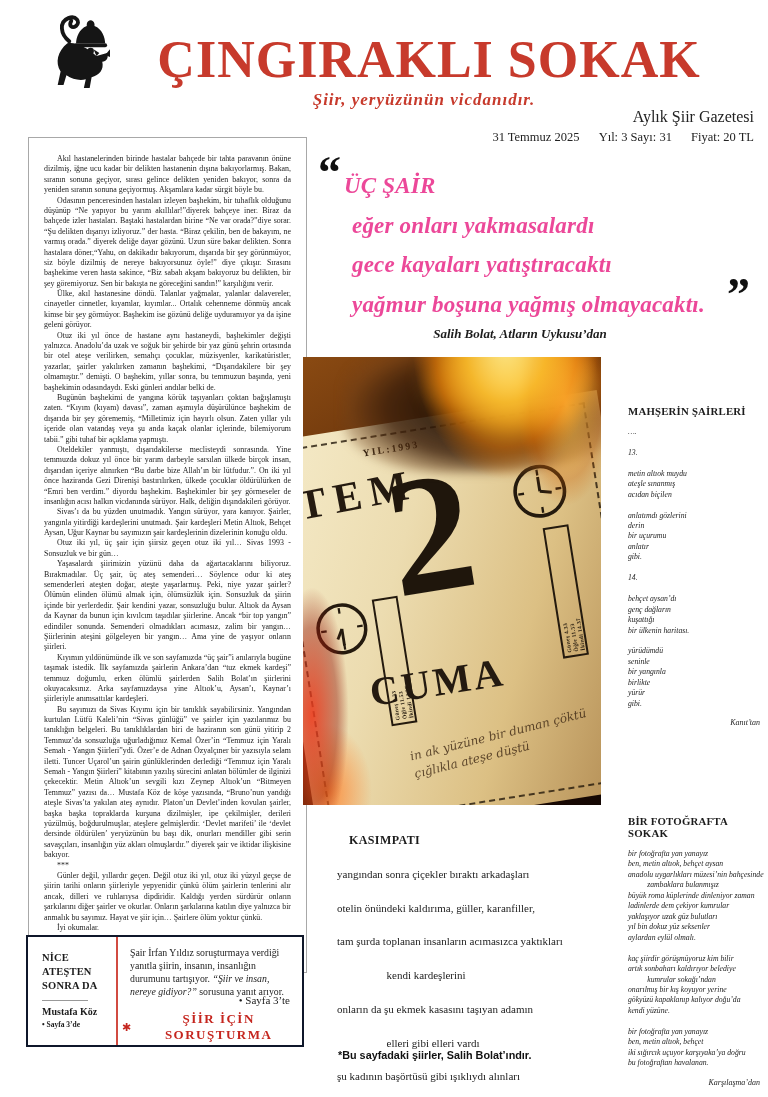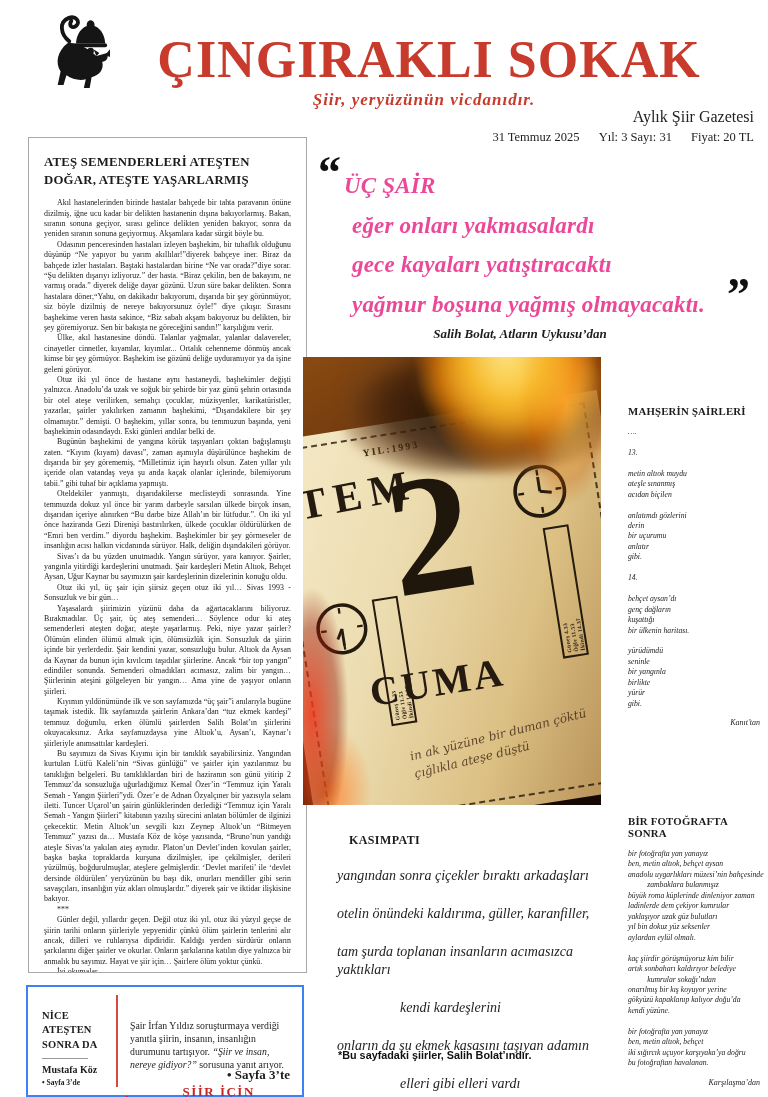--- a/index.html
+++ b/index.html
@@ -17,31 +17,31 @@
   .mast-issue{font-size:12.5px;margin-top:4px;}
   .mast-issue span{padding-left:16px;}
 
   
   .lead-box{position:absolute;left:28px;top:137px;width:279px;height:836px;border:1px solid #a8a8a8;
       padding:16px 15px 8px;box-sizing:border-box;overflow:hidden;background:#fff;}
   .lead-title{font-size:12.8px;font-weight:bold;letter-spacing:.2px;margin:0 0 9px;line-height:1.38;}
   .para{font-size:7.9px;line-height:1.315;text-align:justify;text-indent:13px;margin:0;}
 
   
-  .promo{position:absolute;left:26px;top:985px;width:278px;height:112px;border:2px solid #3b82f6;
-      box-sizing:border-box;display:flex;background:#fff;align-items:center;}
+  .promo{position:absolute;left:26px;top:935px;width:278px;height:112px;border:2px solid #0f172a;
+      box-sizing:border-box;display:flex;background:#fff;}
   .promo-left{width:90px;border-right:2px solid #d14b41;padding:14px 8px 0 14px;box-sizing:border-box;}
   .promo-left .t{font-weight:bold;font-size:10.5px;line-height:1.35;letter-spacing:.2px;}
   .promo-rule{border:none;border-top:1px solid #999;margin:6px 0 5px;width:46px;}
   .promo-left .a{font-weight:bold;font-size:10px;}
   .promo-left .p{font-weight:bold;font-size:7.5px;margin-top:3px;}
   .promo-right{flex:1;padding:10px 12px 0 12px;box-sizing:border-box;position:relative;}
   .promo-txt{font-size:9.8px;line-height:1.32;}
   .promo-q{font-style:italic;}
-  .promo-pg{position:absolute;right:12px;top:57px;font-weight:bold;font-size:13px;}
+  .promo-pg{position:absolute;right:12px;top:57px;font-weight:normal;font-size:11px;}
   .promo-footer{position:absolute;left:4px;right:6px;top:74px;display:flex;align-items:center;}
   .promo-star{color:#c5261f;font-size:11px;margin-right:10px;}
   .promo-title{color:#c5261f;font-weight:bold;font-size:13px;letter-spacing:1.5px;flex:1;text-align:center;}
 
   
   .pquote{position:absolute;left:318px;top:150px;width:434px;height:198px;}
   .q-open{position:absolute;left:0;top:0;font-size:46px;font-weight:bold;line-height:1;color:#111;}
   .q-close{position:absolute;right:2px;bottom:30px;font-size:46px;font-weight:bold;line-height:1;color:#111;}
   .q-lines{padding-top:16px;}
   .q-line{font-size:23px;font-weight:bold;font-style:italic;line-height:1.72;color:#ec4899;
@@ -78,21 +78,21 @@
       filter:blur(8px);}
   .flames{position:absolute;inset:0;pointer-events:none;background:
       radial-gradient(120px 180px at 68% -4%, rgba(255,240,150,.95), rgba(255,190,40,.8) 35%, rgba(255,130,0,.45) 60%, transparent 78%),
       radial-gradient(60px 130px at 88% 10%, rgba(255,200,80,.8), rgba(200,90,0,.3) 60%, transparent 80%),
       radial-gradient(46px 160px at 3% 80%, rgba(235,60,30,.9), rgba(150,25,10,.45) 55%, transparent 80%),
       radial-gradient(60px 90px at 8% 97%, rgba(255,120,30,.8), transparent 75%);}
 
   
   .kasim{position:absolute;left:337px;top:833px;width:288px;}
   .poem-h{font-size:12px;font-weight:bold;letter-spacing:.4px;margin:0 0 10px 12px;}
-  .pline{font-size:14px;font-style:italic;line-height:1.34;white-space:pre-wrap;min-height:11.4px;color:#222;margin-top:19px;}
+  .pline{font-size:11px;line-height:1.34;white-space:pre-wrap;min-height:11.4px;color:#222;margin-top:19px;}
   .kasim-attr{font-style:italic;font-size:8.5px;margin:11px 0 0 95px;}
 
   .rcol{position:absolute;left:628px;width:136px;}
   .rcol-1{top:405px;}
   .rcol-2{top:815px;}
   .rcol-h{font-size:10.8px;font-weight:bold;letter-spacing:.2px;margin:0 0 10px;}
   .rline{font-size:7.7px;font-style:italic;line-height:1.36;white-space:pre-wrap;min-height:10.4px;color:#222;}
   .rattr{font-size:8px;font-style:italic;text-align:right;margin-top:9px;padding-right:4px;}
 
   .footnote{position:absolute;left:338px;top:1049px;font-family:"Liberation Sans",sans-serif;
@@ -121,21 +121,20 @@
   <div class="mast-info">
     <div class="mast-kind">Aylık Şiir Gazetesi</div>
     <div class="mast-issue">
       <span>31 Temmuz 2025</span>
       <span>Yıl: 3  Sayı: 31</span>
       <span>Fiyat: 20 TL</span>
     </div>
   </div>
 
   <div class="lead-box">
-    <h2 class="lead-title">ATEŞ SEMENDERLERİ ATEŞTEN DOĞAR, ATEŞTE YAŞARLARMIŞ</h2>
     <div>
         <p class="para">Akıl hastanelerinden birinde hastalar bahçede bir tahta paravanın önüne dizilmiş, iğne ucu kadar bir delikten hastanenin dışına bakıyorlarmış. Bakan, sıranın sonuna geçiyor, sırası gelince delikten yeniden bakıyor, sonra da yeniden sıranın sonuna geçiyormuş. Akşamlara kadar sürgit böyle bu.</p>
         <p class="para">Odasının penceresinden hastaları izleyen başhekim, bir tuhaflık olduğunu düşünüp “Ne yapıyor bu yarım akıllılar!”diyerek bahçeye iner. Biraz da bahçede izler hastaları. Baştaki hastalardan birine “Ne var orada?”diye sorar. “Şu delikten dışarıyı izliyoruz.” der hasta. “Biraz çekilin, ben de bakayım, ne varmış orada.” diyerek deliğe dayar gözünü. Uzun süre bakar delikten. Sonra hastalara döner,“Yahu, on dakikadır bakıyorum, dışarıda bir şey görünmüyor, siz böyle dizilmiş de nereye bakıyorsunuz öyle!” diye çıkışır. Sırasını başhekime veren hasta sakince, “Biz sabah akşam bakıyoruz bu delikten, bir şey göremiyoruz. Sen bir bakışta ne göreceğini sandın!” karşılığını verir.</p>
         <p class="para">Ülke, akıl hastanesine döndü. Talanlar yağmalar, yalanlar dalavereler, cinayetler cinnetler, kıyamlar, kıyımlar... Ortalık cehenneme dönmüş ancak kimse bir şey görmüyor. Başhekim ise gözünü deliğe uyduramıyor ya da işine geleni görüyor.</p>
         <p class="para">Otuz iki yıl önce de hastane aynı hastaneydi, başhekimler değişti yalnızca. Anadolu’da uzak ve soğuk bir şehirde bir yaz günü şehrin ortasında bir otel ateşe verilirken, semahçı çocuklar, müzisyenler, karikatüristler, yazarlar, şairler yakılırken zamanın başhekimi, “Dışarıdakilere bir şey olmamıştır.” demişti. O başhekim, yıllar sonra, bu temmuzun başında, yeni başhekimin odasındaydı. Eski günleri andılar belki de.</p>
         <p class="para">Bugünün başhekimi de yangına körük taşıyanları çoktan bağışlamıştı zaten. “Kıyım (kıyam) davası”, zaman aşımıyla düşürülünce başhekim de dışarıda bir şey görememiş, “Milletimiz için hayırlı olsun. Zaten yıllar yılı içeride olan vatandaş veya şu anda kaçak olanlar içlerinde, bilemiyorum tabii.” gibi tuhaf bir açıklama yapmıştı.</p>
         <p class="para">Oteldekiler yanmıştı, dışarıdakilerse meclisteydi sonrasında. Yine temmuzda dokuz yıl önce bir yarım darbeyle sarsılan ülkede birçok insan, dışarıdan içeriye alınırken “Bu darbe bize Allah’ın bir lütfudur.”. On iki yıl önce haziranda Gezi Direnişi bastırılırken, ülkede çocuklar öldürülürken de “Emri ben verdim.” diyordu başhekim. Başhekimler bir şey görmeseler de insanlığın acısı halkın vicdanında sürüyor. Halk, deliğin dışındakileri görüyor.</p>
         <p class="para">Sivas’ı da bu yüzden unutmadık. Yangın sürüyor, yara kanıyor. Şairler, yangınla yitirdiği kardeşlerini unutmadı. Şair kardeşleri Metin Altıok, Behçet Aysan, Uğur Kaynar bu sayımızın şair kardeşlerinin dizelerinin konuğu oldu.</p>
         <p class="para">Otuz iki yıl, üç şair için şiirsiz geçen otuz iki yıl… Sivas 1993 - Sonsuzluk ve bir gün…</p>
         <p class="para">Yaşasalardı şiirimizin yüzünü daha da ağartacaklarını biliyoruz. Bırakmadılar. Üç şair, üç ateş semenderi… Söylence odur ki ateş semenderleri ateşten doğar, ateşte yaşarlarmış. Peki, niye yazar şairler? Ölümün elinden ölümü almak için, ölümsüzlük için. Sonsuzluk da şiirin içinde bir yerlerdedir. Şair kendini yazar, sonsuzluğu bulur. Altıok da Aysan da Kaynar da bunun için kıvılcım taşıdılar şiirlerine. Ancak “bir top yangın” edindiler sonunda. Semenderi olmadıkları acımasız, zalim bir yangın… Şiirlerinin ateşini gölgeleyen bir yangın… Ama yine de yaşıyor onların şiirleri.</p>
@@ -283,21 +282,21 @@
         <div class="rline">seninle</div>
         <div class="rline">bir yangınla</div>
         <div class="rline">birlikte</div>
         <div class="rline">yürür</div>
         <div class="rline">gibi.</div>
       </div>
     <div class="rattr">Kanıt’tan</div>
   </div>
 
   <div class="rcol rcol-2">
-    <h3 class="rcol-h">BİR FOTOĞRAFTA SONRA</h3>
+    <h3 class="rcol-h">BİR FOTOĞRAFTA SOKAK</h3>
     <div>
         <div class="rline">bir fotoğrafta yan yanayız</div>
         <div class="rline">ben, metin altıok, behçet aysan</div>
         <div class="rline">anadolu uygarlıkları müzesi’nin bahçesinde</div>
         <div class="rline">          zambaklara bulanmışız</div>
         <div class="rline">büyük roma küplerinde dinleniyor zaman</div>
         <div class="rline">ladinlerde dem çekiyor kumrular</div>
         <div class="rline">yaklaşıyor uzak güz bulutları</div>
         <div class="rline">yıl bin dokuz yüz seksenler</div>
         <div class="rline">aylardan eylül olmalı.</div>

